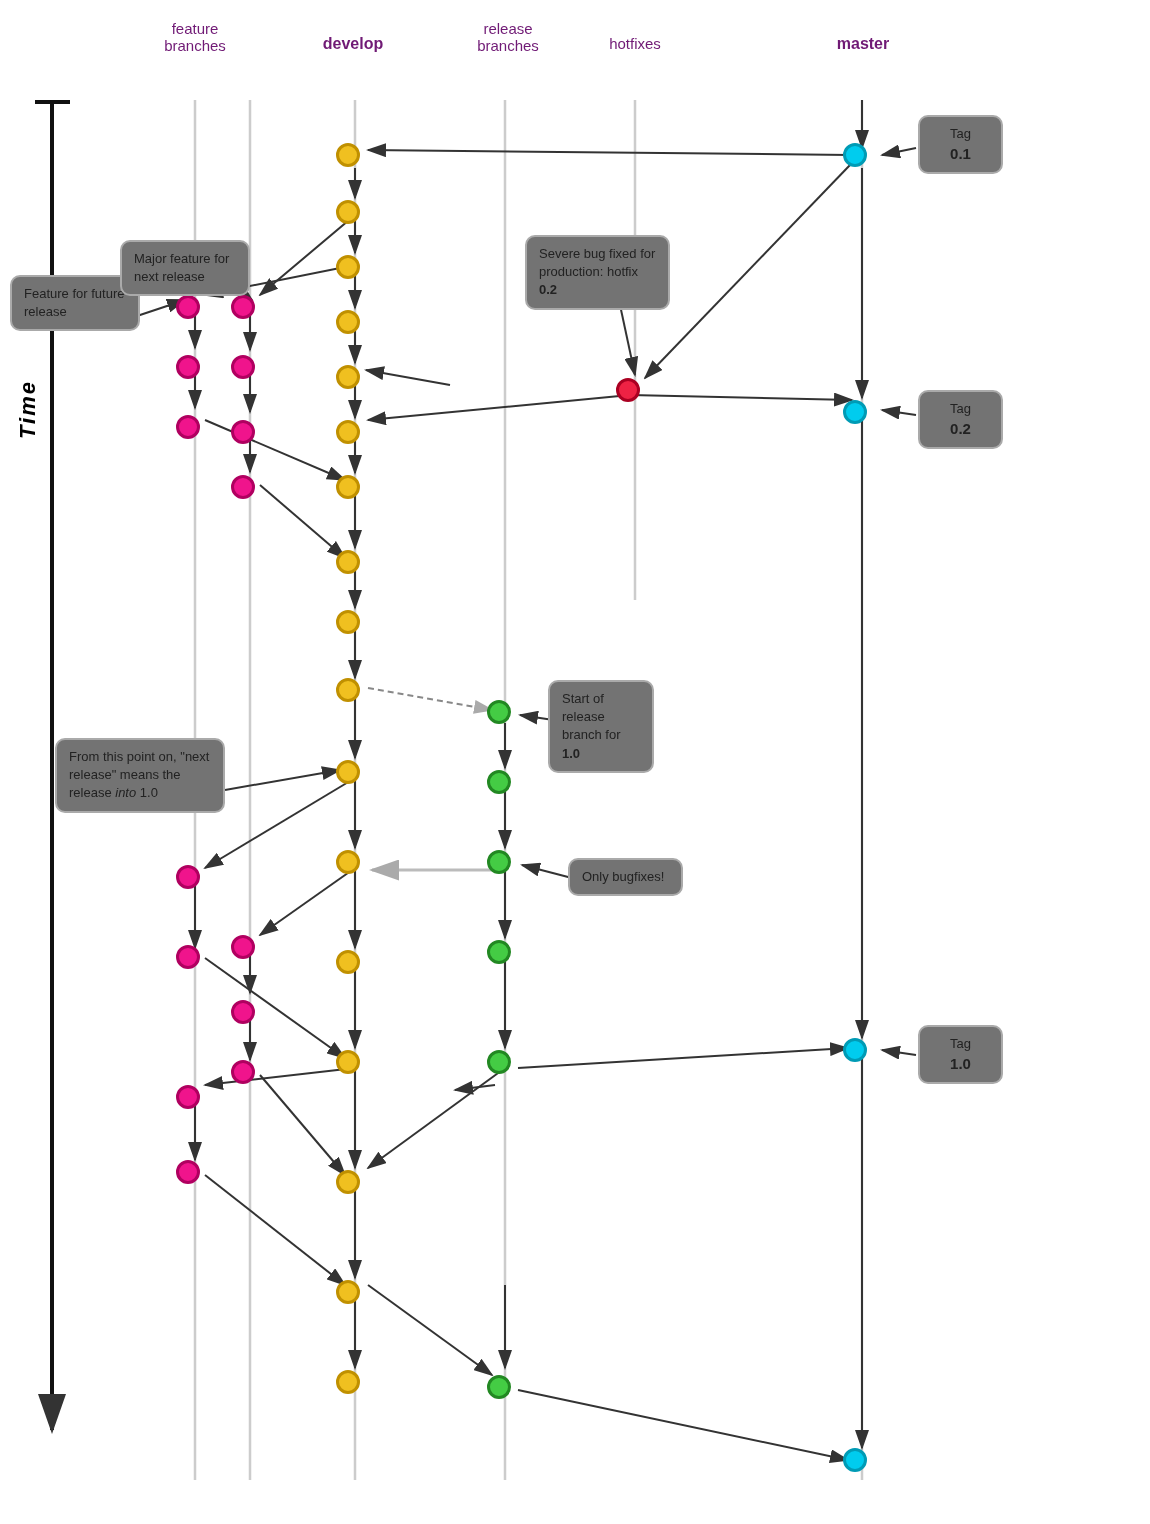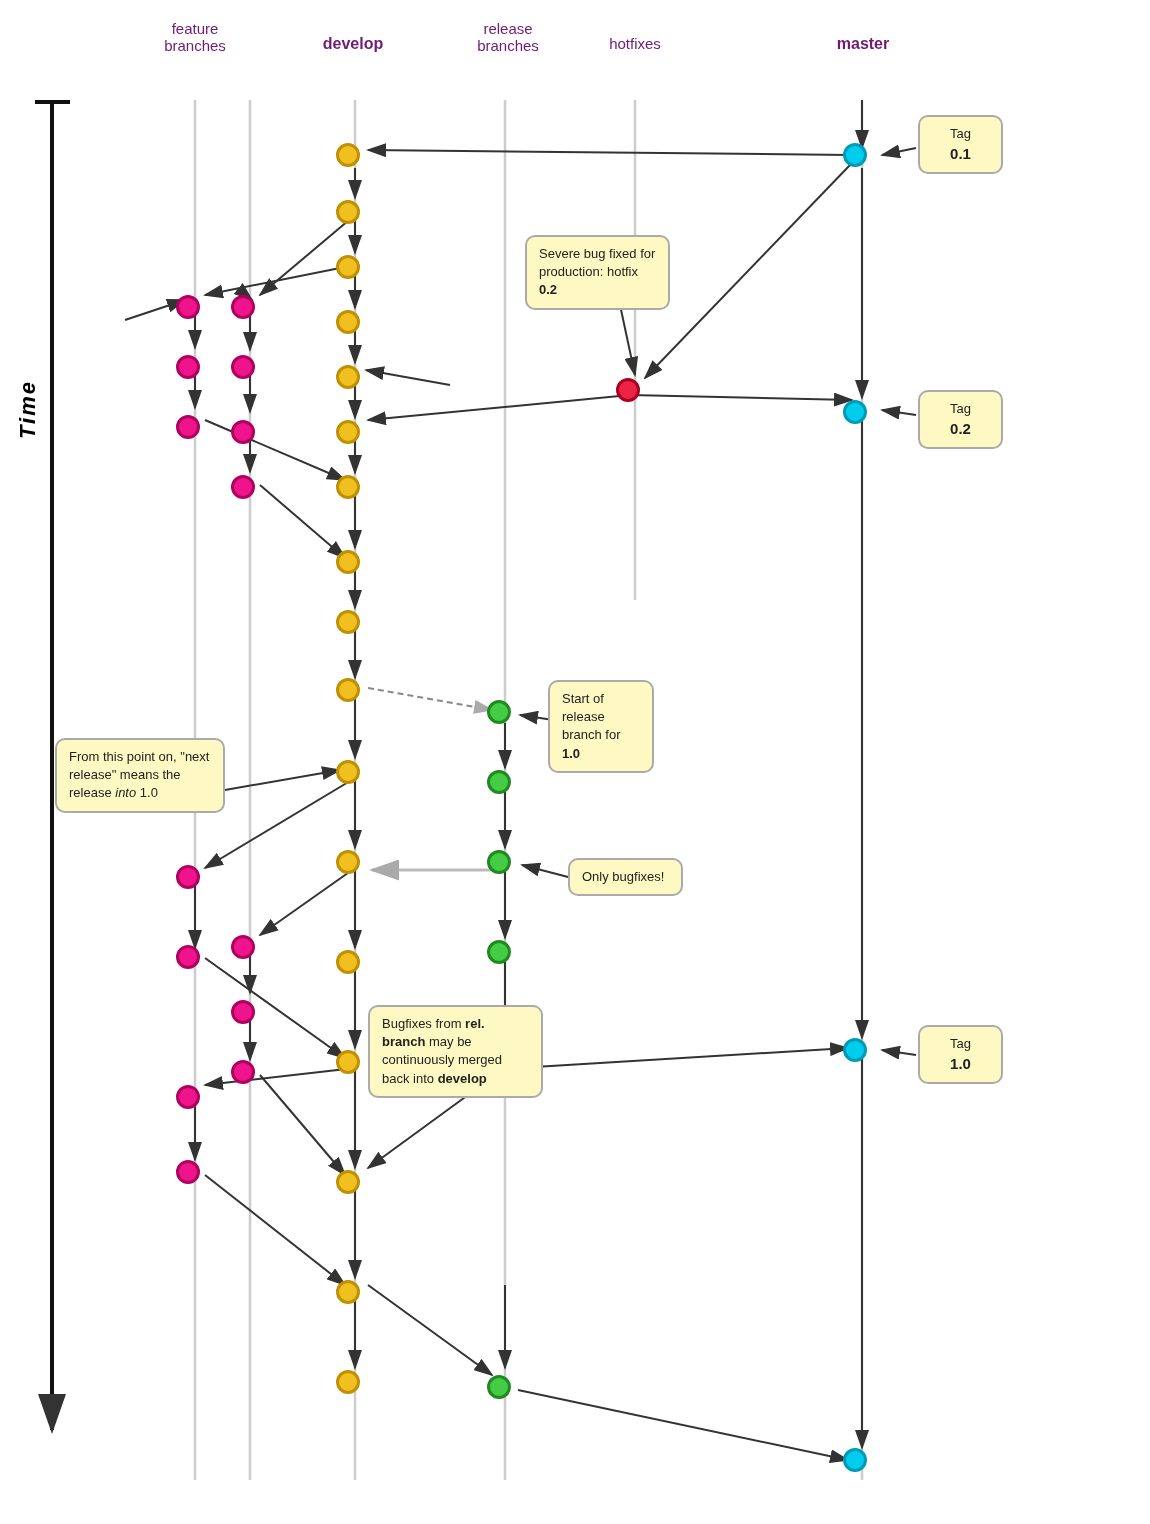--- a/index.html
+++ b/index.html
@@ -33,21 +33,21 @@
     
     .node {
       position: absolute;
       border-radius: 50%;
       border: 3px solid rgba(0,0,0,0.3);
     }
 
     
     .callout {
       position: absolute;
-      background: #fef9c3;
+      background: #737373;
       border: 2px solid #aaa;
       border-radius: 10px;
       padding: 8px 12px;
       font-size: 13px;
       color: #222;
       line-height: 1.4;
     }
 
     .callout.tag {
       text-align: center;
@@ -281,21 +281,31 @@
   <div class="callout tag" style="left: 918px; top: 390px; width: 85px;">
     <div style="font-size:13px;">Tag</div>
     <div class="bold">0.2</div>
   </div>
 
   <div class="callout tag" style="left: 918px; top: 1025px; width: 85px;">
     <div style="font-size:13px;">Tag</div>
     <div class="bold">1.0</div>
   </div>
 
-
+  <div class="callout" style="left: 10px; top: 275px; width: 130px; font-size: 13px;">
+    <span>Feature
+for future
+release</span>
+  </div>
+
+  <div class="callout" style="left: 120px; top: 240px; width: 130px; font-size: 13px;">
+    <span>Major
+feature for
+next release</span>
+  </div>
 
   <div class="callout" style="left: 525px; top: 235px; width: 145px; font-size: 13px;">
     <span>Severe bug
 fixed for
 production:
 hotfix <strong>0.2</strong></span>
   </div>
 
 
   <div class="callout" style="left: 548px; top: 680px; width: 106px; font-size: 13px;">
@@ -310,22 +320,14 @@
 "next release"
 means the release
 <em>into</em> 1.0</span>
   </div>
 
   <div class="callout" style="left: 568px; top: 858px; width: 115px; font-size: 13px;">
     <span>Only
 bugfixes!</span>
   </div>
 
-  <div class="callout" style="left: 368px; top: 1005px; width: 175px; font-size: 13px;">
-    <span>Bugfixes from
-<strong>rel. branch</strong>
-may be
-continuously
-merged back
-into <strong>develop</strong></span>
-  </div>
 
 </div>
 
 </body></html>

